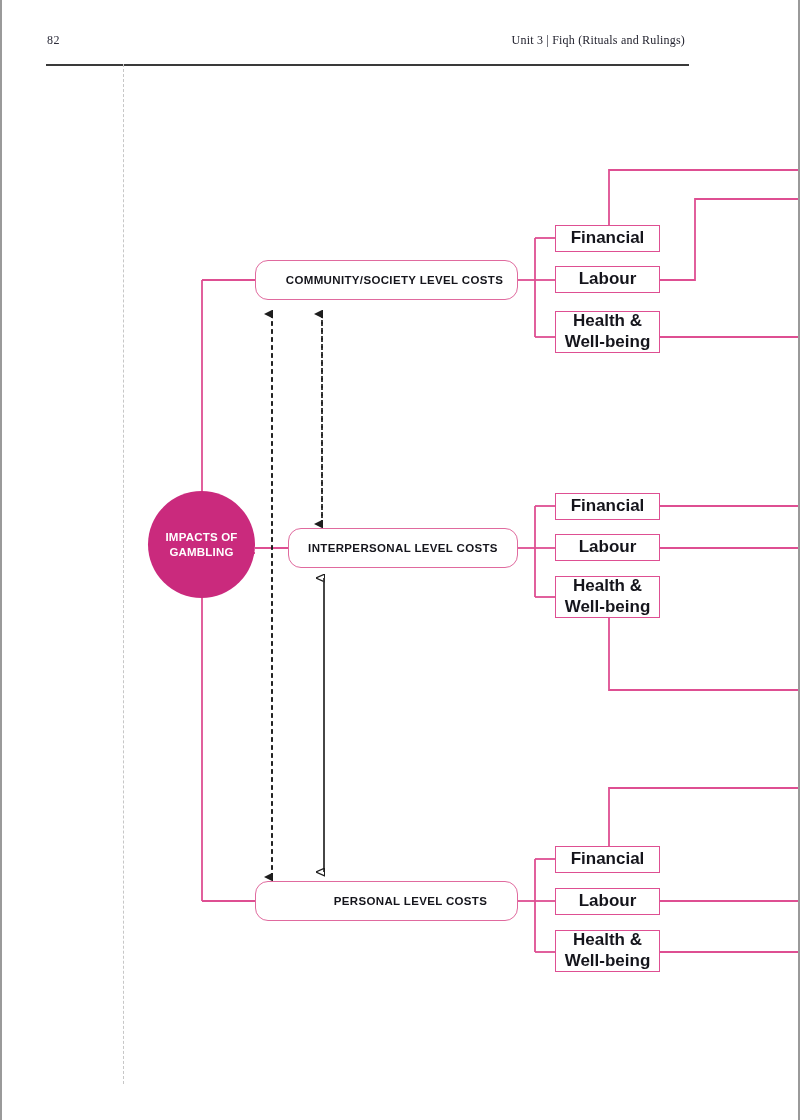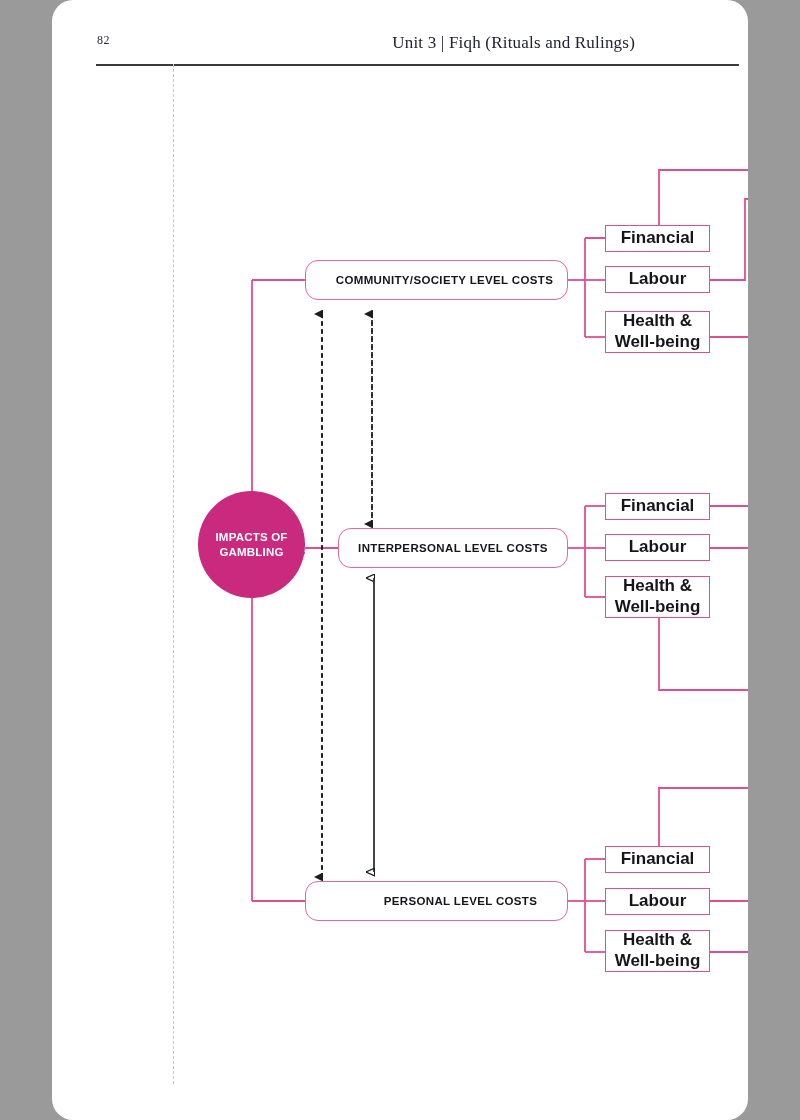--- a/index.html
+++ b/index.html
@@ -1,30 +1,30 @@
 <!DOCTYPE html>
 <html><head>
 <meta charset="utf-8">
 <style>
   html,body{margin:0;padding:0;background:#9a9a9a;}
   body{font-family:"Liberation Sans",sans-serif;}
   .page{
-    position:relative;width:696px;height:1120px;background:#ffffff;
-    overflow:hidden;margin:0 auto;border-radius:21px;
+    position:relative;width:796px;height:1120px;background:#ffffff;
+    overflow:hidden;margin:0 auto;
   }
 
   
   .hdr-page-num{
     position:absolute;left:45px;top:33px;
     font-family:"Liberation Serif",serif;font-size:12px;color:#2a2a38;
     letter-spacing:.4px;
   }
   .hdr-unit{
     position:absolute;right:113px;top:33px;
-    font-family:"Liberation Serif",serif;font-size:17px;color:#23232f;
+    font-family:"Liberation Serif",serif;font-size:12px;color:#23232f;
     letter-spacing:.2px;white-space:nowrap;
   }
   .hdr-rule{
     position:absolute;left:44px;top:64px;width:643px;height:2px;
     background:#3a3a3a;
   }
   .guide-dashed{
     position:absolute;left:121px;top:64px;width:0;height:1020px;
     border-left:1px dashed #c7c7c7;
   }

